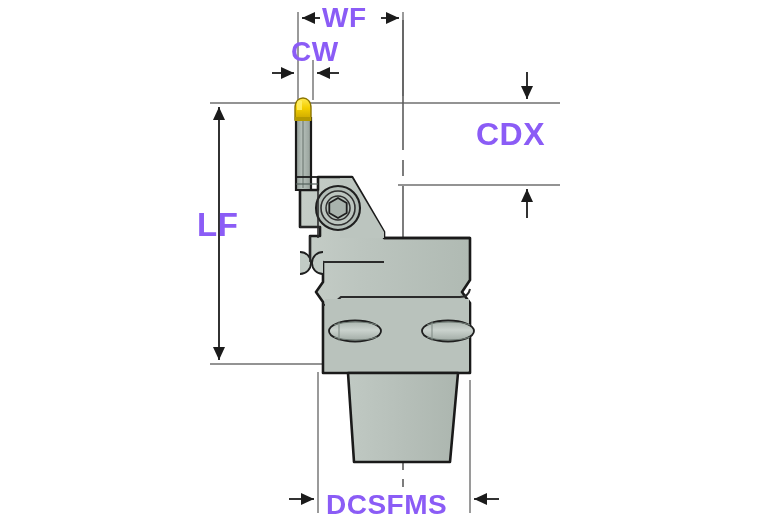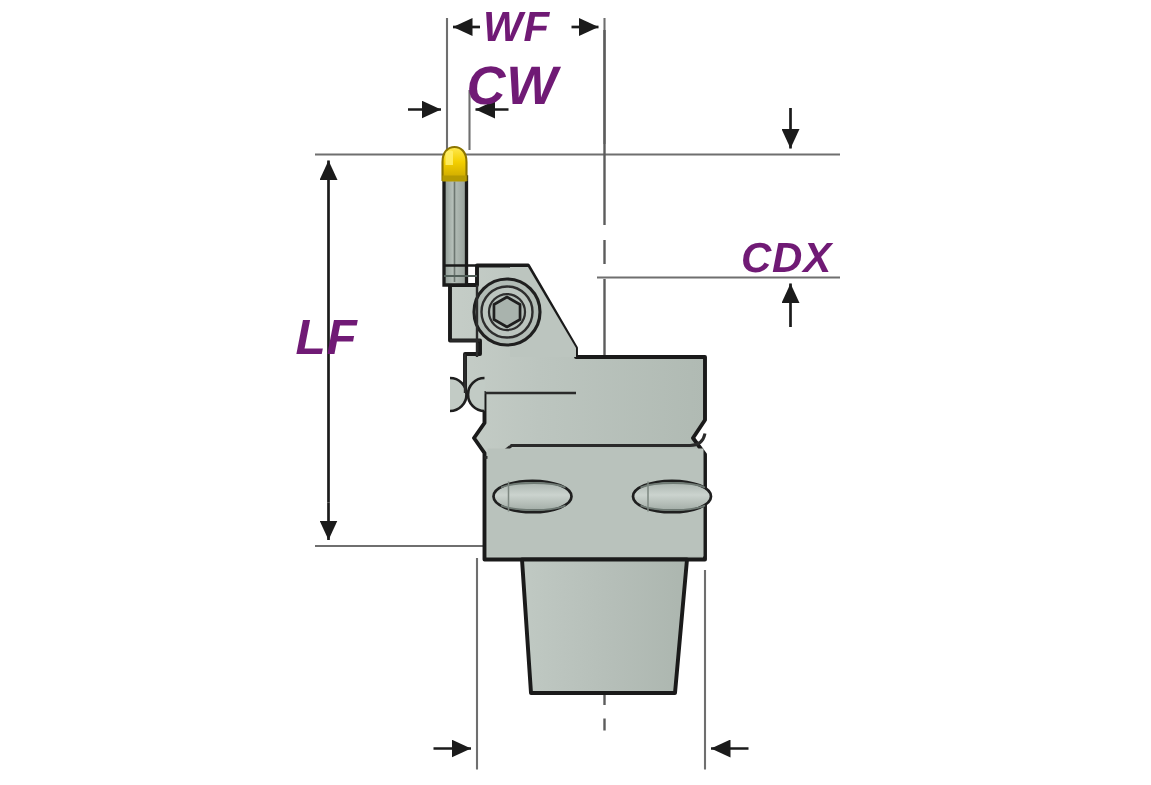--- a/index.html
+++ b/index.html
@@ -23,29 +23,28 @@
     position: absolute;
     left: 0;
     top: 0;
     width: 767px;
     height: 523px;
   }
   .dim-label {
     position: absolute;
     font-family: "Liberation Sans", sans-serif;
     font-weight: 700;
-    color: #701a75;
+    color: #8b5cf6;
     letter-spacing: 0.5px;
     white-space: nowrap;
     user-select: none;
-    font-style: italic;
   }
   #label-wf  { left: 322px; top: 2px;   font-size: 28px; }
-  #label-cw  { left: 311px; top: 36px;  font-size: 36px; }
-  #label-cdx { left: 494px; top: 116px; font-size: 28px; margin-top: 40px; }
+  #label-cw  { left: 291px; top: 36px;  font-size: 28px; }
+  #label-cdx { left: 476px; top: 116px; font-size: 32px; }
   #label-lf  { left: 197px; top: 206px; font-size: 33px; }
   #label-dcsfms { left: 326px; top: 489px; font-size: 28px; }
 </style>
 </head>
 <body>
 
 <div id="stage">
 
   <svg id="drawing" viewBox="0 0 767 523">
 
@@ -223,14 +222,15 @@
   </svg>
 
   <div class="dim-label" id="label-wf">WF</div>
 
   <div class="dim-label" id="label-cw">CW</div>
 
   <div class="dim-label" id="label-cdx">CDX</div>
 
   <div class="dim-label" id="label-lf">LF</div>
 
+  <div class="dim-label" id="label-dcsfms">DCSFMS</div>
 
 </div>
 
 </body></html>

